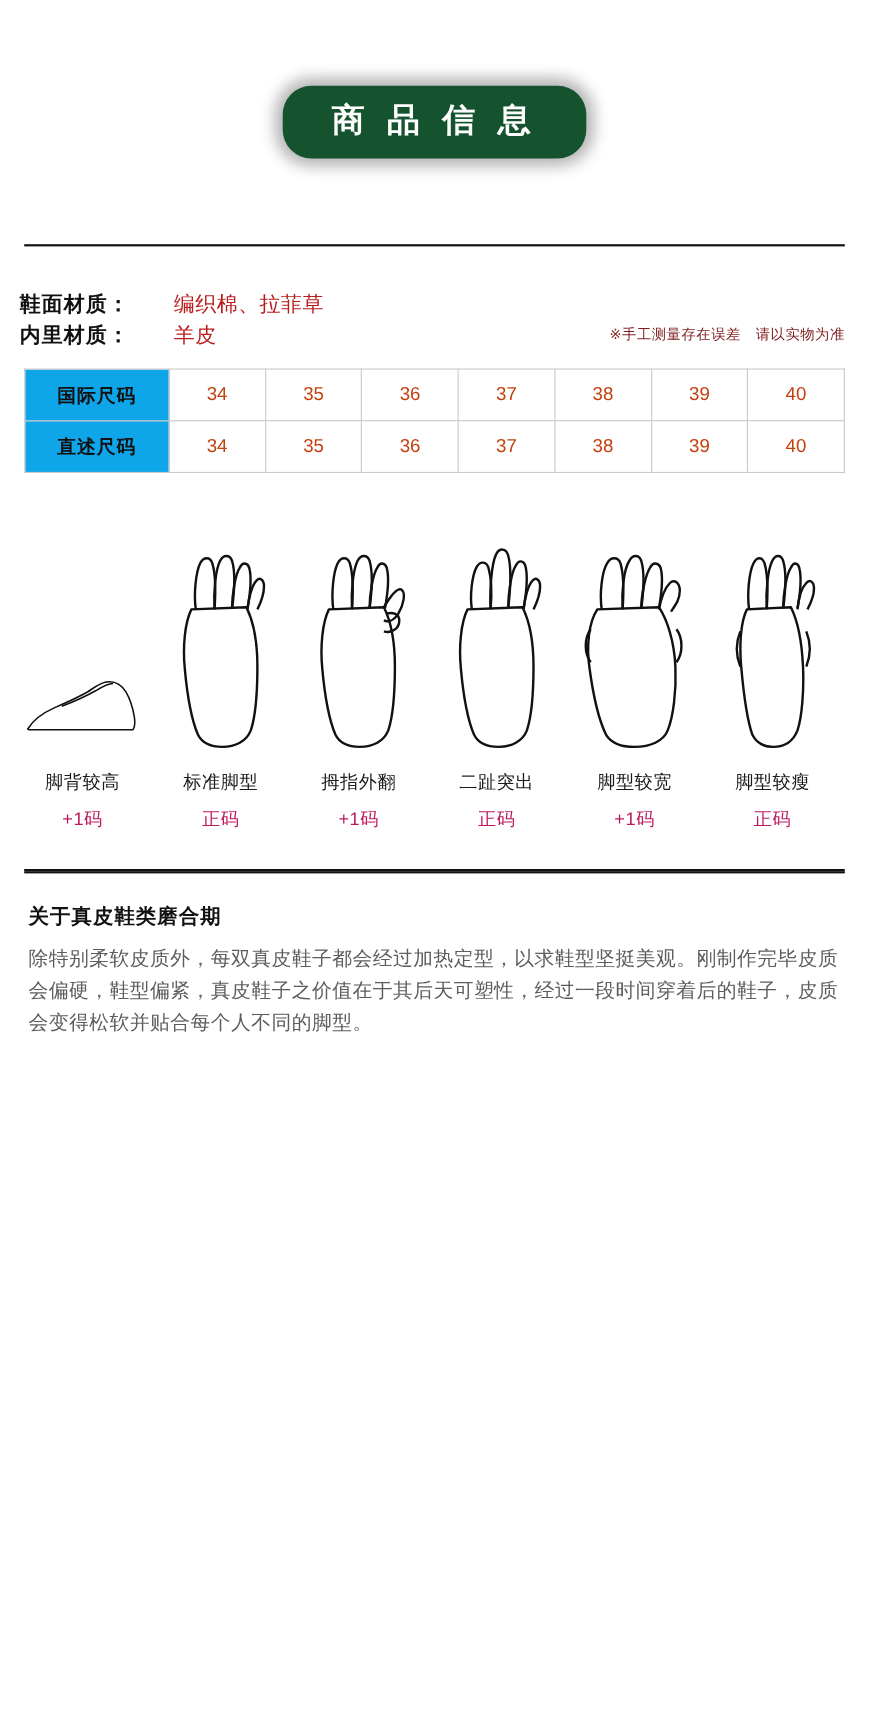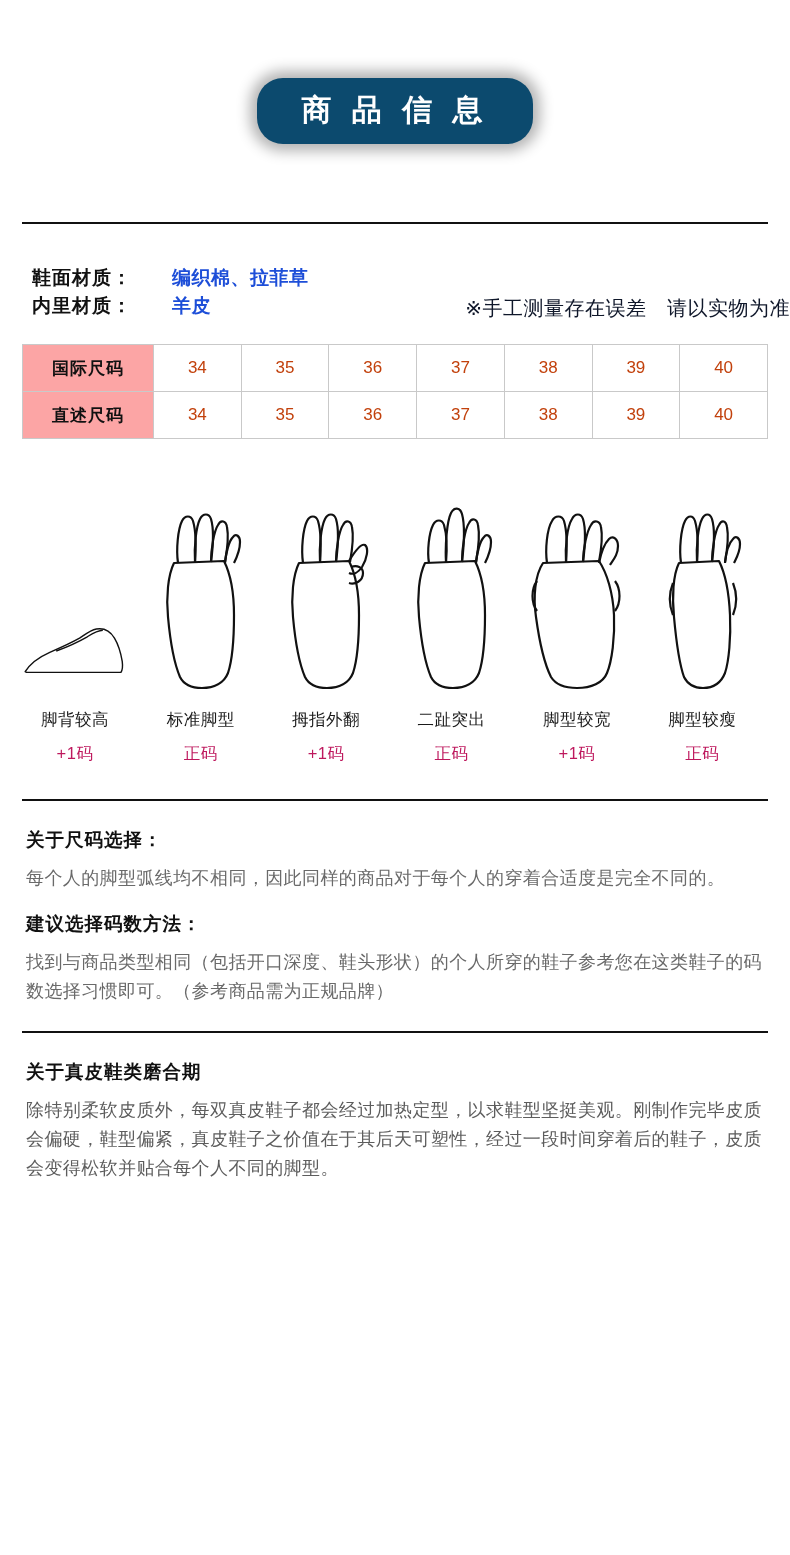--- a/index.html
+++ b/index.html
@@ -22,64 +22,64 @@
     box-sizing: border-box;
   }
 
   
   .banner-wrap {
     padding-top: 78px;
     display: flex;
     justify-content: center;
   }
   .banner {
-    background: #0c4a6e;
+    background: #14532d;
     color: #ffffff;
     border-radius: 26px;
     padding: 14px 44px 16px 44px;
     font-size: 30px;
     font-weight: bold;
     letter-spacing: 6px;
     line-height: 1.2;
     box-shadow: 0 0 14px 7px rgba(0,0,0,0.30);
   }
 
   
   .hr {
     border: 0;
     border-top: 2px solid #111111;
     margin: 0 22px;
   }
 
   
   .spec {
     margin: 0;
-    padding: 40px 0 0 32px;
+    padding: 40px 0 0 18px;
   }
   .spec-row {
     display: flex;
     align-items: baseline;
     line-height: 1.45;
     font-size: 19px;
   }
   .spec-key {
     font-weight: bold;
     color: #111111;
     width: 140px;
     letter-spacing: 1px;
   }
   .spec-val {
-    color: #1d4ed8;
+    color: #b91c1c;
     letter-spacing: 0.5px;
-    font-weight: bold;
   }
   .note {
     text-align: right;
-    color: #0f172a;
-    font-size: 20px;
+    color: #7f1d1d;
+    font-size: 13px;
+    padding-right: 22px;
     margin-top: -24px;
     letter-spacing: 0.5px;
   }
 
   
   .table-wrap {
     padding: 22px 22px 0 22px;
   }
   table.size-table {
     border-collapse: collapse;
@@ -87,21 +87,21 @@
     table-layout: fixed;
   }
   table.size-table td {
     border: 1px solid #c9c9c9;
     height: 44px;
     text-align: center;
     font-size: 17px;
     color: #c2410c;
   }
   table.size-table td.head {
-    background: #fca5a5;
+    background: #0ea5e9;
     font-weight: bold;
     color: #111111;
     width: 128px;
     letter-spacing: 1px;
   }
 
   
   .feet {
     display: flex;
     justify-content: center;
@@ -293,27 +293,20 @@
       </div>
       <div class="foot-label">脚型较瘦</div>
       <div class="foot-adv">正码</div>
     </div>
 
   </div>
 
   <div style="height:34px"></div>
   <hr class="hr">
 
-  <div class="section">
-    <div class="sec-title">关于尺码选择：</div>
-    <div class="sec-body">每个人的脚型弧线均不相同，因此同样的商品对于每个人的穿着合适度是完全不同的。</div>
-    <div class="sec-gap"></div>
-    <div class="sec-title">建议选择码数方法：</div>
-    <div class="sec-body">找到与商品类型相同（包括开口深度、鞋头形状）的个人所穿的鞋子参考您在这类鞋子的码数选择习惯即可。（参考商品需为正规品牌）</div>
-  </div>
 
   <hr class="hr">
 
   <div class="section">
     <div class="sec-title">关于真皮鞋类磨合期</div>
     <div class="sec-body dark">除特别柔软皮质外，每双真皮鞋子都会经过加热定型，以求鞋型坚挺美观。刚制作完毕皮质会偏硬，鞋型偏紧，真皮鞋子之价值在于其后天可塑性，经过一段时间穿着后的鞋子，皮质会变得松软并贴合每个人不同的脚型。</div>
   </div>
 
 </div>
 

